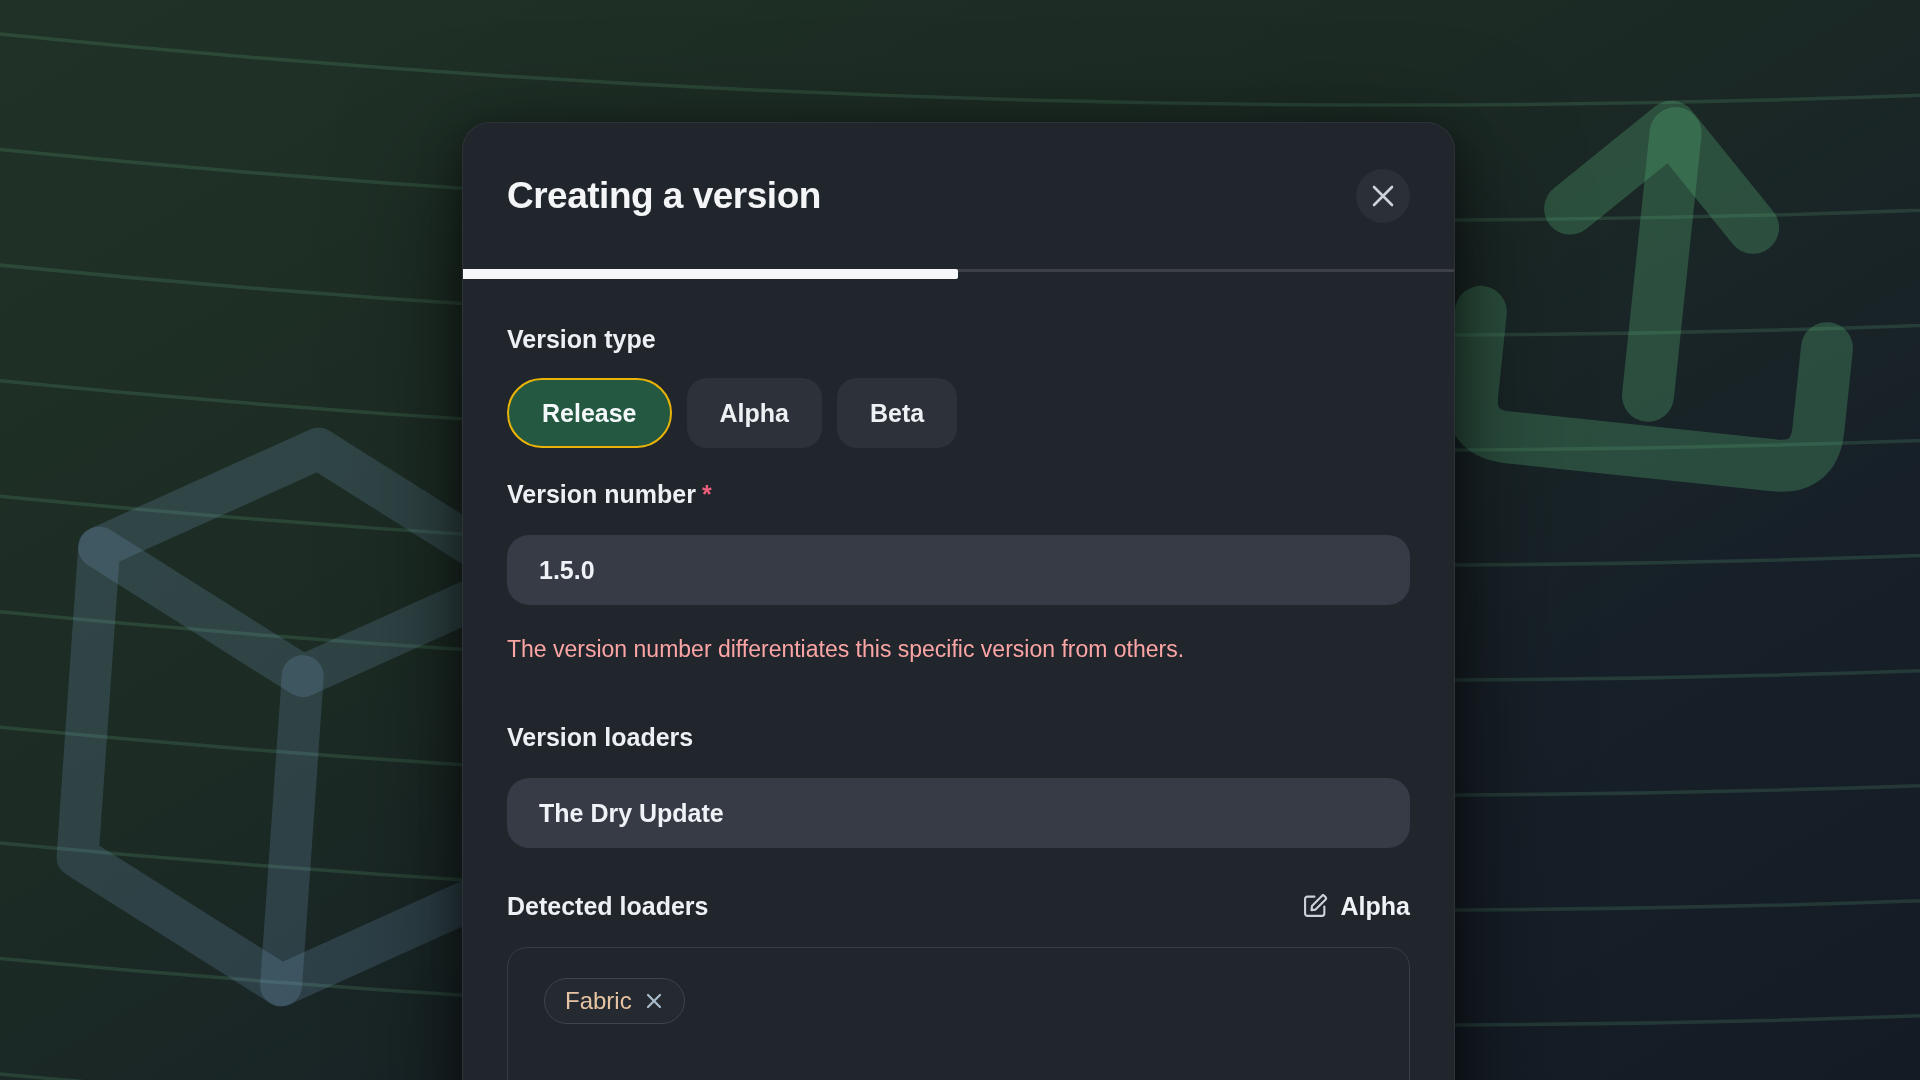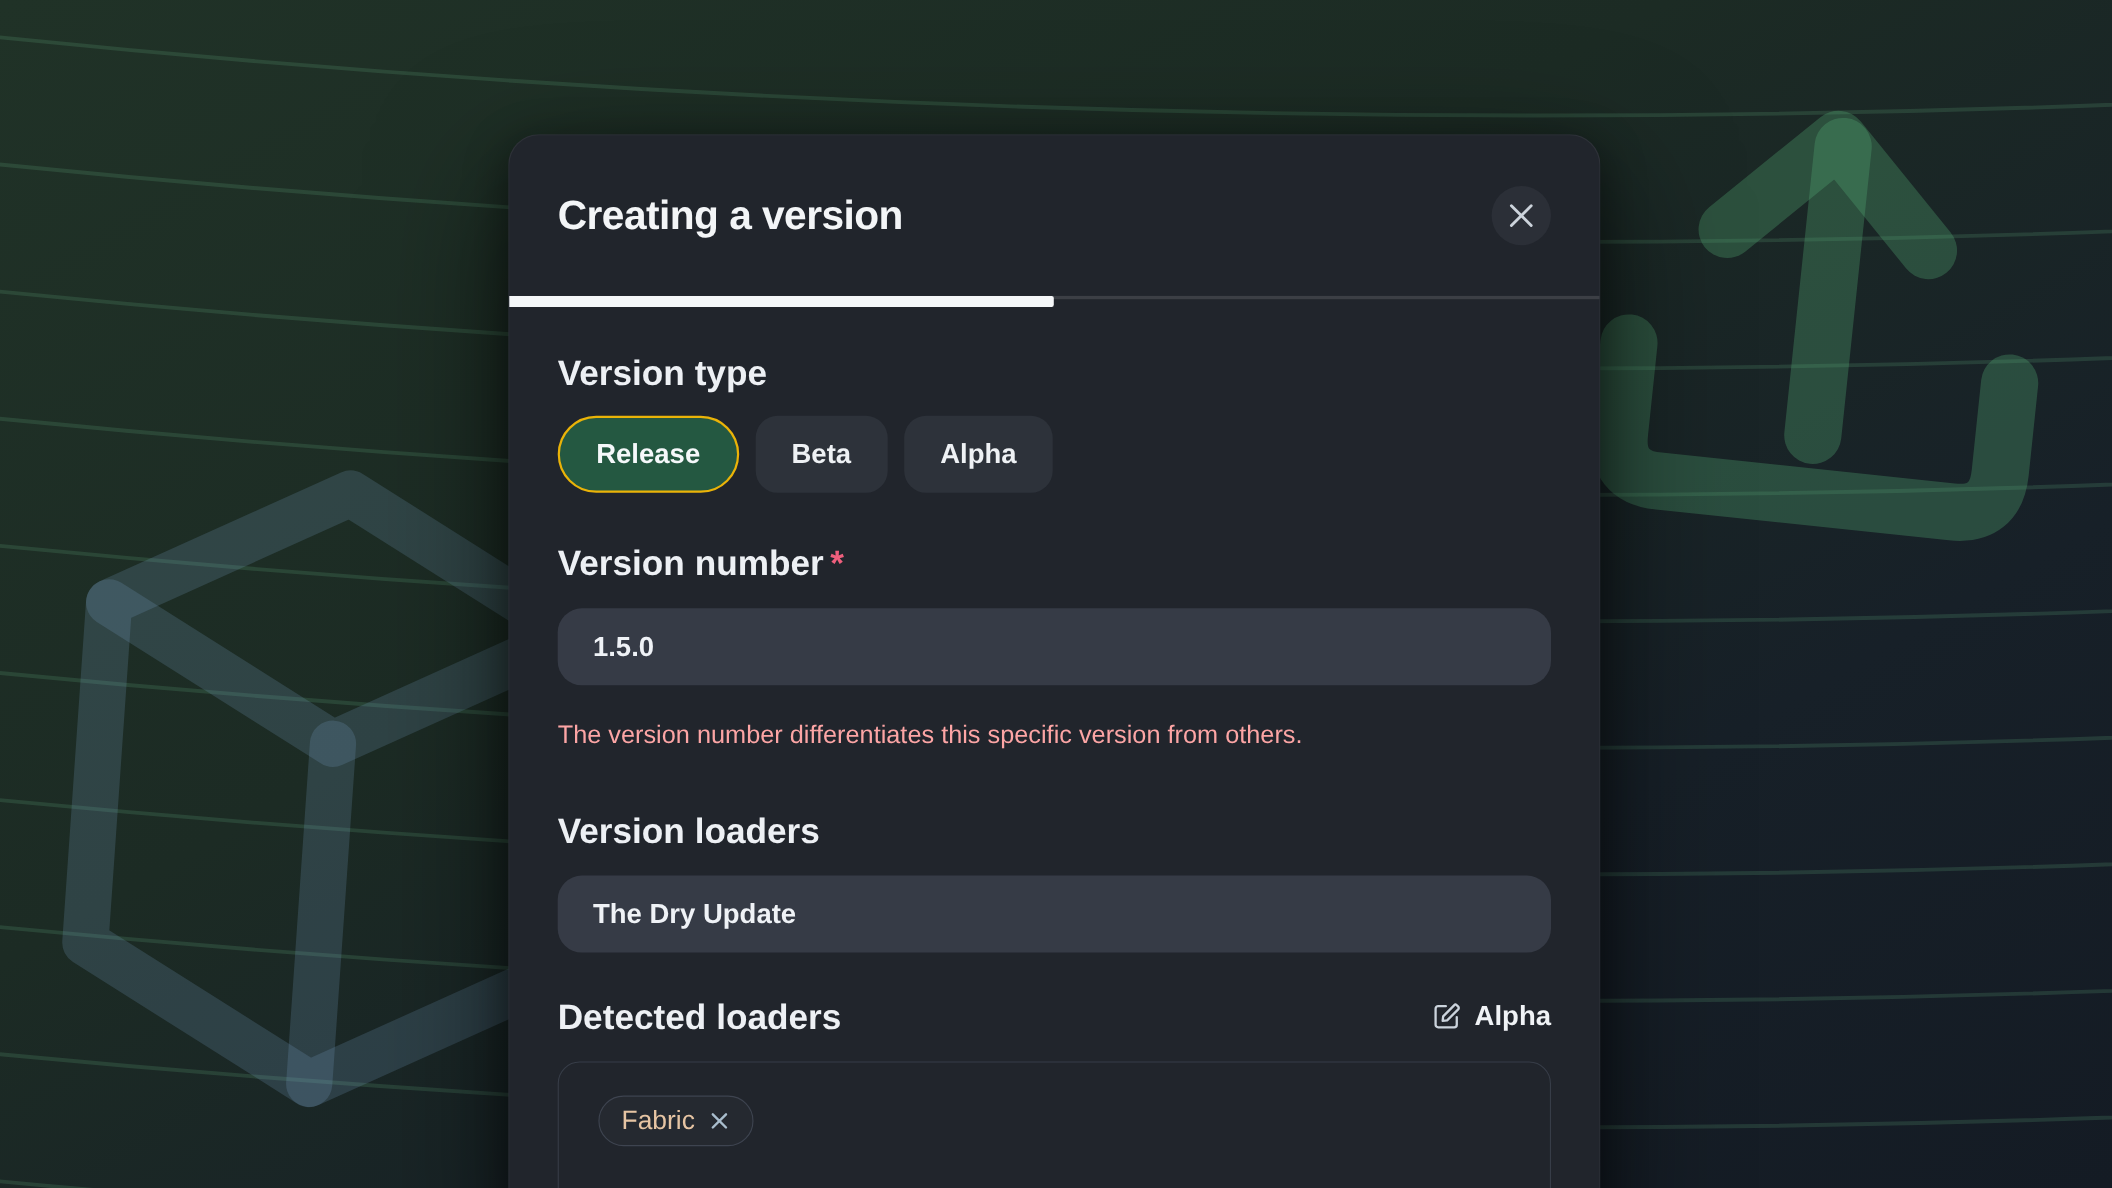--- a/index.html
+++ b/index.html
@@ -34,36 +34,36 @@
     position:absolute;left:0;top:0;width:100%;height:3px;
     background:rgba(255,255,255,0.12);
   }
   .progress-fill{
     position:absolute;left:0;top:0;width:49.9%;height:10px;
     background:#f5f7f9;border-radius:0 2px 2px 0;
   }
 
   .modal-body{padding:0 44px;}
   .field-label{
-    font-size:32px;font-weight:600;color:#edf0f4;line-height:30px;
+    font-size:25px;font-weight:600;color:#edf0f4;line-height:30px;
   }
   .label-type{margin-top:43px;}
   .req{color:#ef5f7d;font-weight:600;margin-left:6px;}
 
   .btn-row{margin-top:24px;display:flex;gap:15px;}
   .type-btn{
     height:70px;padding:0 33px;border:none;border-radius:20px;cursor:pointer;
     background:#2d323a;color:#eef1f4;font-size:25px;font-weight:700;
     font-family:inherit;display:flex;align-items:center;justify-content:center;
   }
   .type-btn.selected{
     background:#245841;border:2px solid #eab308;border-radius:35px;color:#f5f8fa;
   }
 
-  .label-number{margin-top:49px;}
+  .label-number{margin-top:31px;}
   .text-input{
     display:block;width:100%;height:70px;margin-top:26px;border:none;outline:none;
     background:#363b46;border-radius:22px;padding:0 32px;
     color:#eff2f6;font-size:25px;font-weight:600;font-family:inherit;
   }
   .help{
     margin:26px 0 0;max-width:865px;
     color:#fca5a5;font-size:23px;font-weight:400;line-height:36px;
   }
   .label-subtitle{margin-top:55px;}
@@ -137,22 +137,22 @@
       <div class="progress-track"></div>
       <div class="progress-fill"></div>
     </div>
 
     <div class="modal-body">
 
       <div class="field-label label-type">Version type</div>
 
       <div class="btn-row">
         <button class="type-btn selected">Release</button>
+        <button class="type-btn">Alpha</button>
         <button class="type-btn">Beta</button>
-        <button class="type-btn">Alpha</button>
       </div>
 
       <div class="field-label label-number">
         <span>Version number</span><span class="req">*</span>
       </div>
       <input class="text-input" type="text" value="1.5.0" style="">
       <p class="help">The version number differentiates this specific version from others.</p>
 
       <div class="field-label label-subtitle">Version loaders</div>
       <input class="text-input" type="text" value="The Dry Update" style="">

